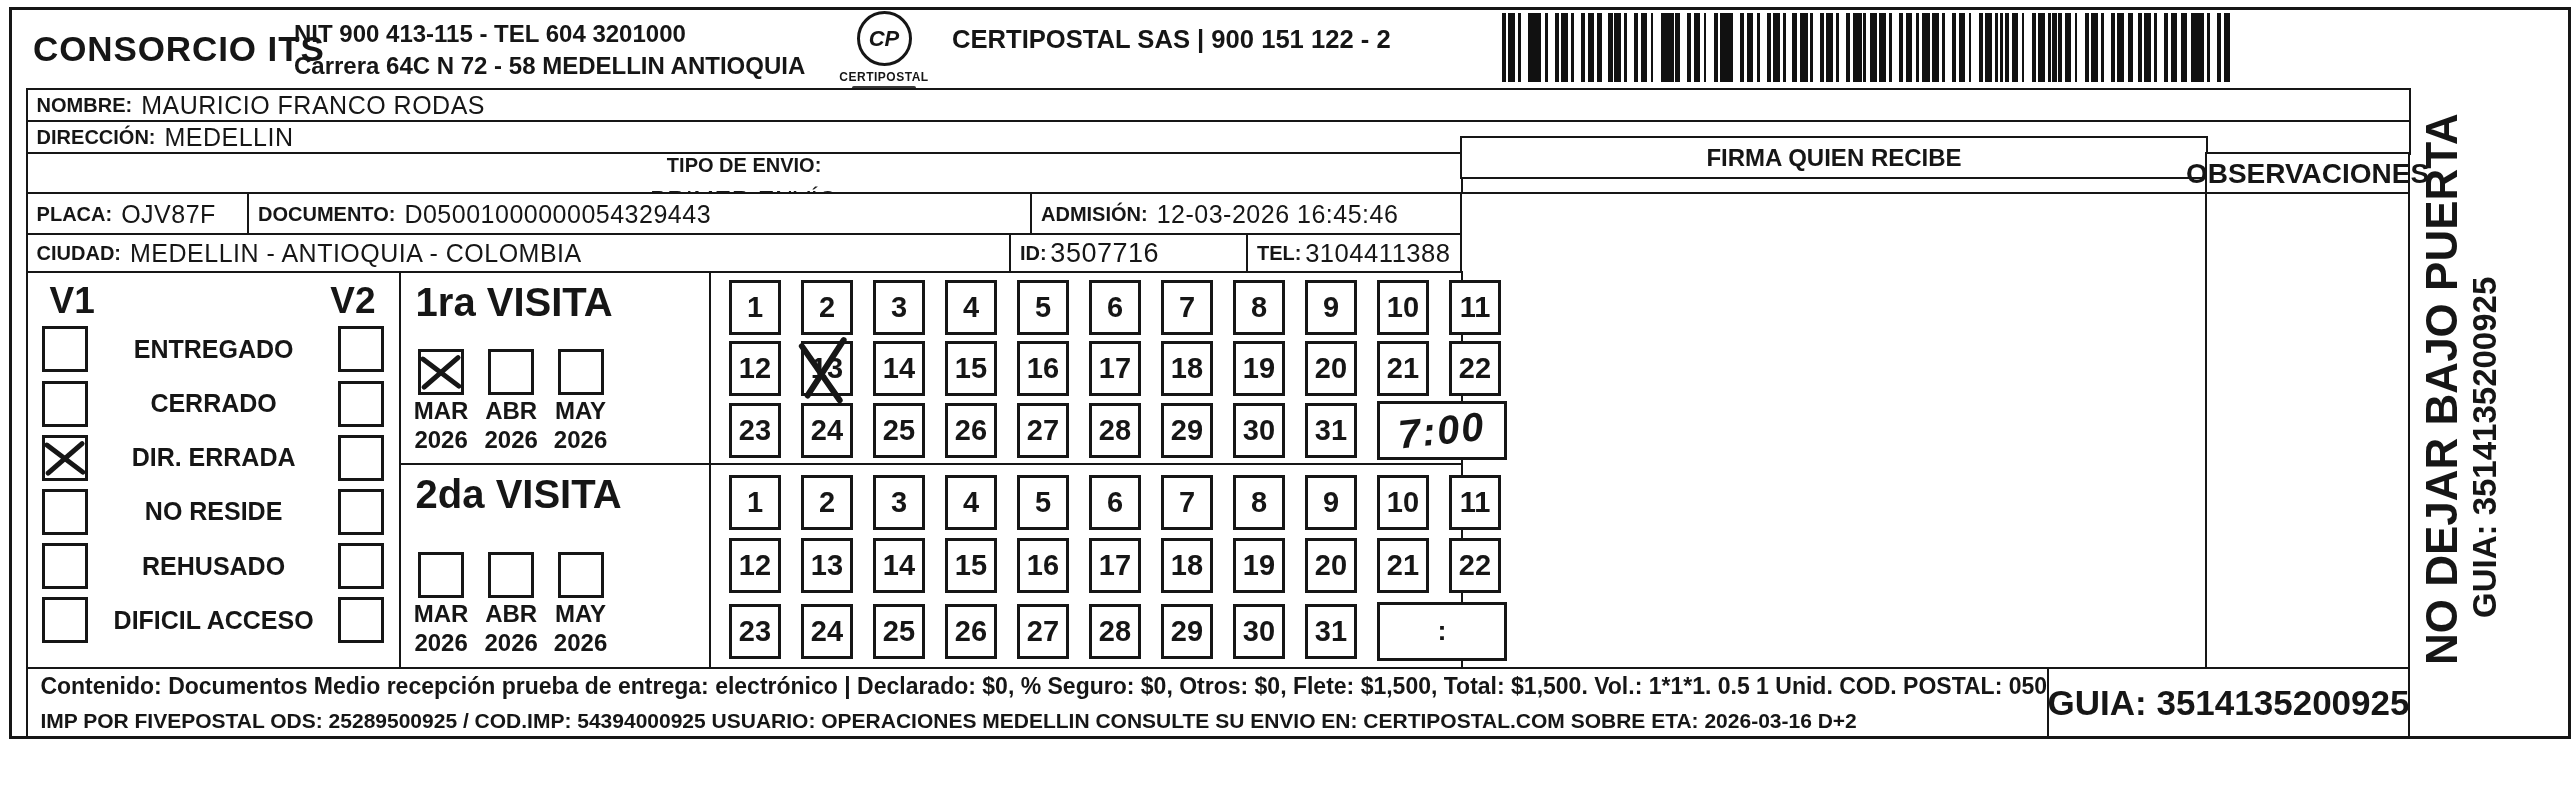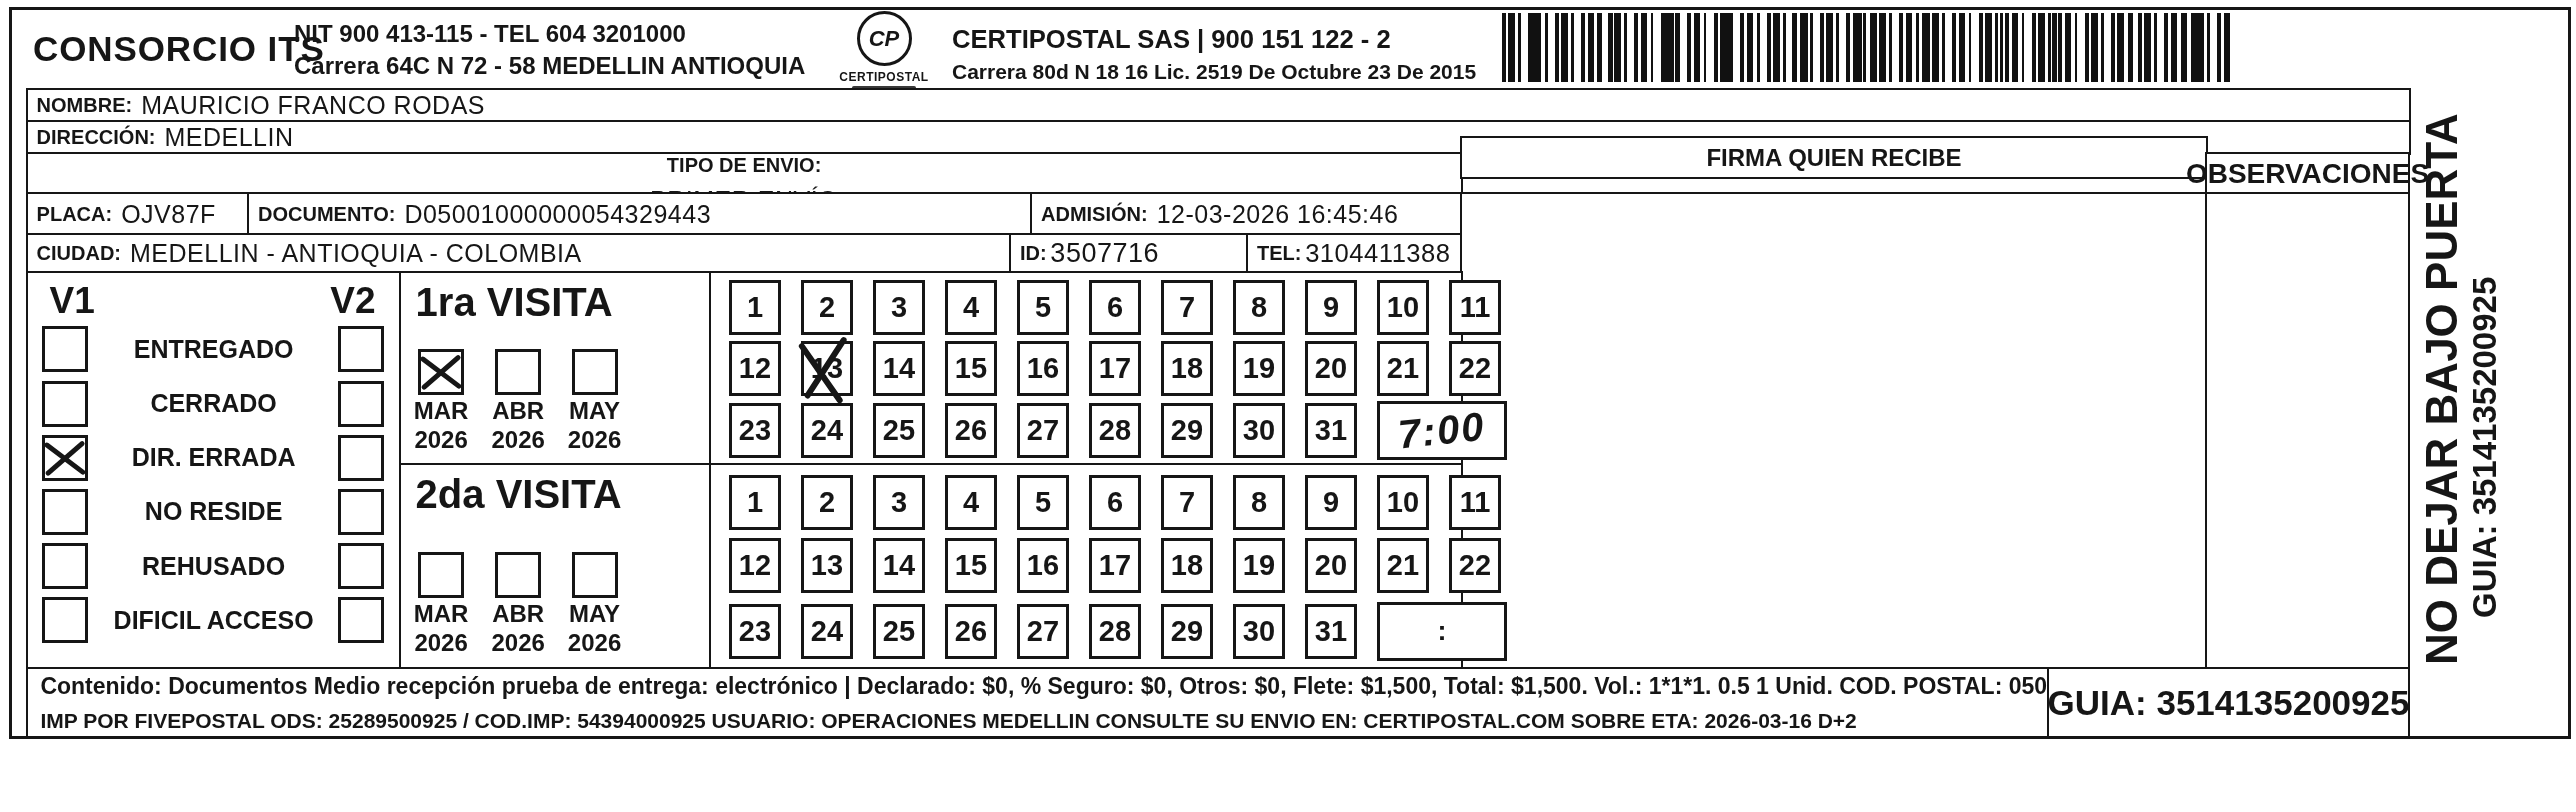--- a/index.html
+++ b/index.html
@@ -46,21 +46,21 @@
   .vhead{display:flex;justify-content:space-between;padding:7.3px 24px 0 22px;
          font-size:37px;font-weight:700;}
   .srows{display:flex;flex-direction:column;justify-content:space-around;
          height:325px;padding:0 14.6px 9px 14.6px;}
   .srow{display:grid;grid-template-columns:47px 1fr 47px;align-items:center;}
   .slabel{font-size:25px;font-weight:700;text-align:center;white-space:nowrap;}
 
   
   .vtitle{font-size:40px;font-weight:700;padding:7.3px 0 0 14.6px;white-space:nowrap;}
   .vpanel{display:flex;flex-direction:column;}
-  .months{display:flex;gap:23px;padding:0 0 11px 12.8px;margin-top:auto;}
+  .months{display:flex;gap:16px;padding:0 0 11px 12.8px;margin-top:auto;}
   .month{display:flex;flex-direction:column;align-items:center;gap:2.7px;}
   .mlabel{font-size:24px;font-weight:700;line-height:1.1;}
 
   
   .dgrid{display:flex;flex-direction:column;justify-content:space-evenly;
          height:100%;padding:1.8px 18px;}
   .drow{display:flex;gap:20px;align-items:center;}
   .day{position:relative;width:46px;height:49px;border:3.7px solid #161616;background:#fff;
        display:flex;align-items:center;justify-content:center;
        font-size:29px;font-weight:700;flex:none;}
@@ -100,21 +100,20 @@
   <div class="abs logo" style="left:829px;top:11px;">
     <div class="logo-circle">
       <span>CP</span>
     </div>
     <div class="logo-caption">CERTIPOSTAL</div>
     <div class="logo-tag"></div>
   </div>
 
   <div class="abs" style="left:952px;top:22px;">
     <div class="hline1" style="font-size:25.6px;">CERTIPOSTAL SAS | 900 151 122 - 2</div>
-    <div class="hline2">Carrera 80d N 18 16 Lic. 2519 De Octubre 23 De 2015</div>
   </div>
 
   <div class="abs barcode" style="left:1502px;top:12.8px;width:731px;height:69px;"></div>
 
   <div class="abs bx fld" style="left:25.6px;top:88px;width:2385px;height:35px;">
     <span class="flbl">NOMBRE:</span>
     <span class="fval">MAURICIO FRANCO RODAS</span>
   </div>
 
   <div class="abs bx fld" style="left:25.6px;top:120px;width:2385px;height:35px;">

